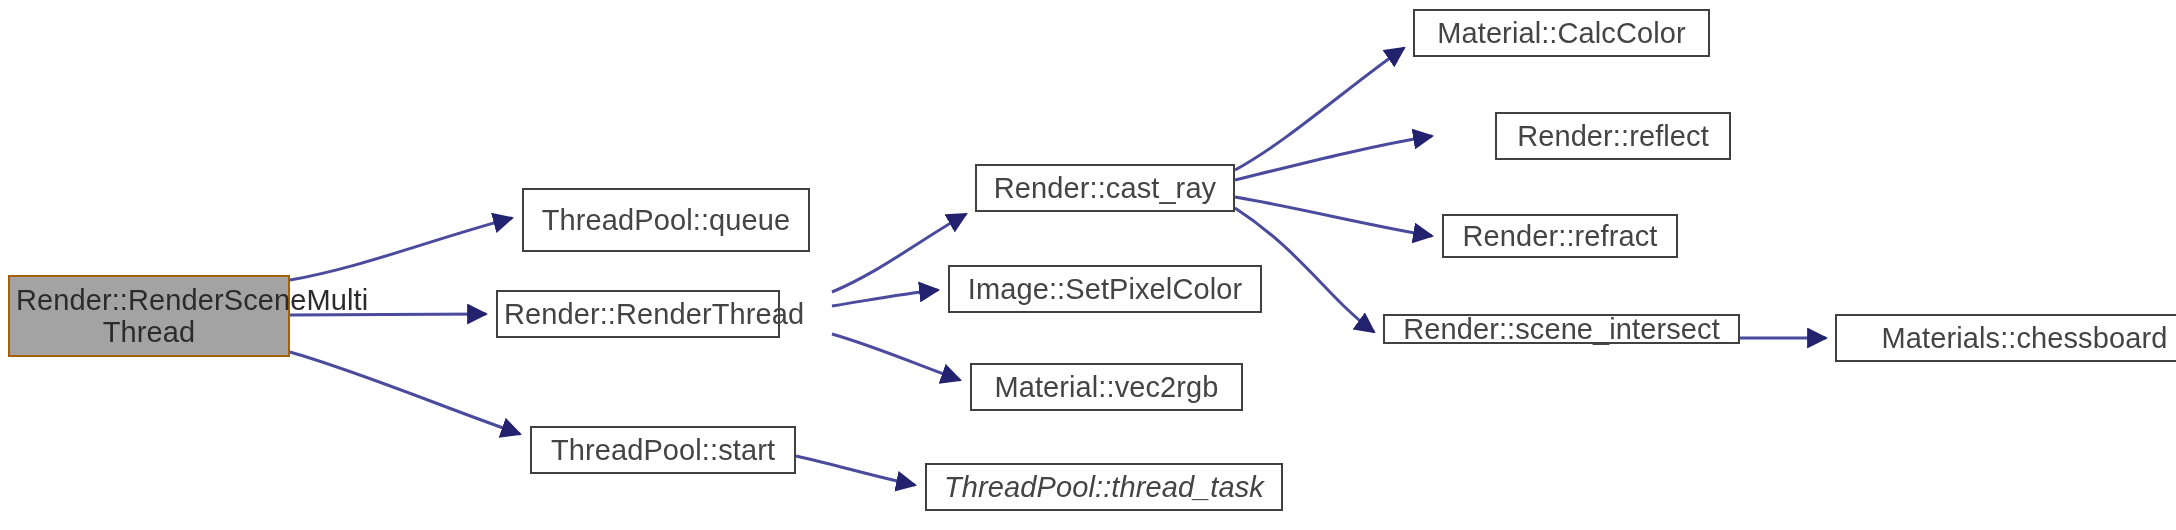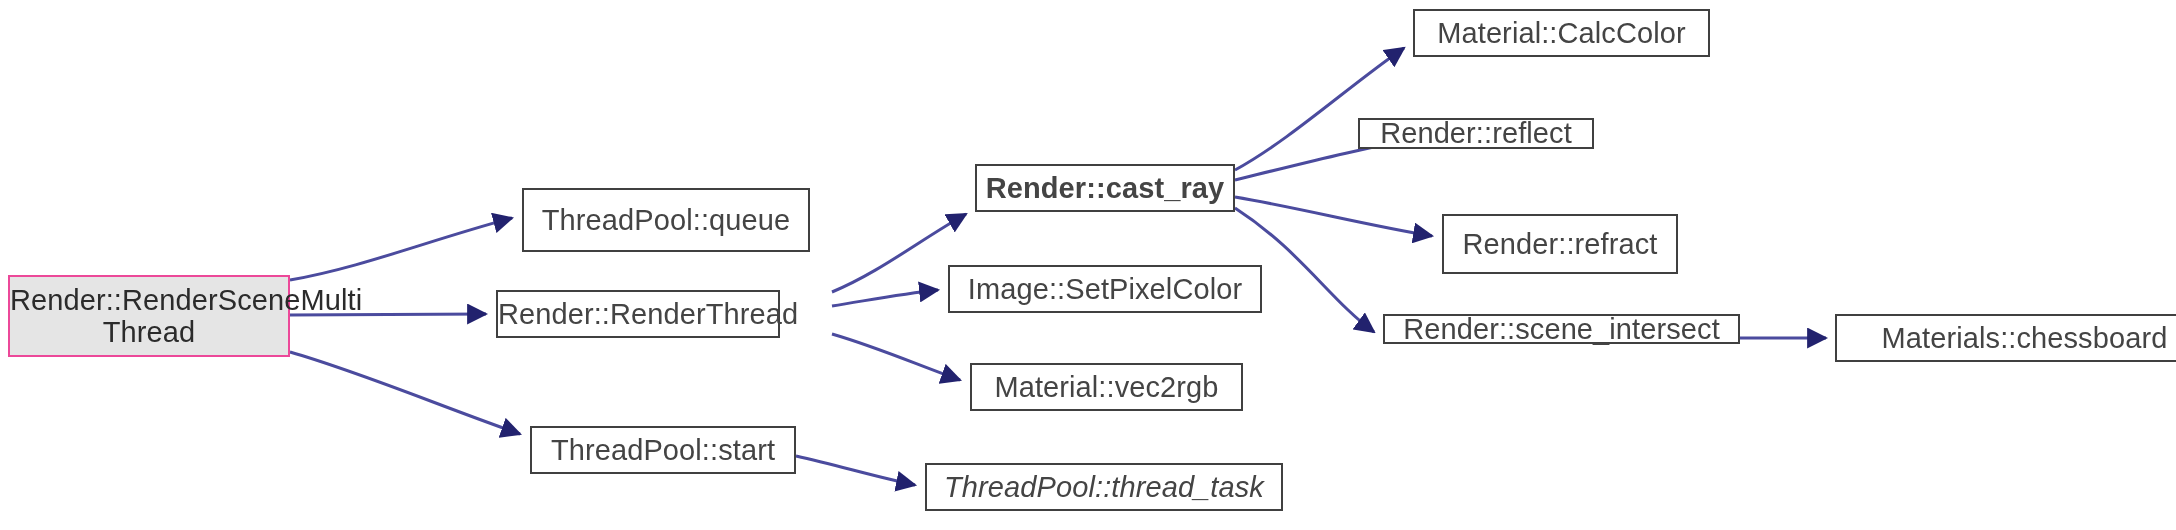--- a/index.html
+++ b/index.html
@@ -31,26 +31,26 @@
     align-items: center;
     justify-content: center;
     text-align: center;
     background: #ffffff;
     border: 2px solid #404040;
     color: #444444;
     font-size: 29px;
     line-height: 1.12;
     letter-spacing: 0.1px;
     white-space: pre-line;
-    padding: 0 0;
+    padding: 0 6px;
     z-index: 2;
   }
   .node.highlight {
-    background: #e5e5e5;
-    border: 2px solid #ec4899;
+    background: #a3a3a3;
+    border: 2px solid #a16207;
     color: #2b2b2b;
   }
   .node-label {
     display: block;
     width: 100%;
   }
 </style>
 </head>
 <body>
 
@@ -73,23 +73,23 @@
       <path d="M1235,197 C1300,208 1370,226 1432,236" fill="none" stroke="#4b4b9e" stroke-width="3" marker-end="url(#arrowhead)"></path>
       <path d="M1235,208 C1300,250 1330,300 1374,332" fill="none" stroke="#4b4b9e" stroke-width="3" marker-end="url(#arrowhead)"></path>
       <path d="M1740,338 C1770,338 1800,338 1826,338" fill="none" stroke="#4b4b9e" stroke-width="3" marker-end="url(#arrowhead)"></path>
     </svg>
   <div id="node-layer">
       <div class="node highlight" style="left: 8px; top: 275px; width: 282px; height: 82px;"><span class="node-label">Render::RenderSceneMulti
 Thread</span></div>
       <div class="node" style="left: 522px; top: 188px; width: 288px; height: 64px;"><span class="node-label">ThreadPool::queue</span></div>
       <div class="node" style="left: 496px; top: 290px; width: 284px; height: 48px;"><span class="node-label">Render::RenderThread</span></div>
       <div class="node" style="left: 530px; top: 426px; width: 266px; height: 48px;"><span class="node-label">ThreadPool::start</span></div>
-      <div class="node" style="left: 975px; top: 164px; width: 260px; height: 48px; font-weight: bold;"><span class="node-label">Render::cast_ray</span></div>
+      <div class="node" style="left: 975px; top: 164px; width: 260px; height: 48px;"><span class="node-label">Render::cast_ray</span></div>
       <div class="node" style="left: 948px; top: 265px; width: 314px; height: 48px;"><span class="node-label">Image::SetPixelColor</span></div>
       <div class="node" style="left: 970px; top: 363px; width: 273px; height: 48px;"><span class="node-label">Material::vec2rgb</span></div>
       <div class="node" style="left: 925px; top: 463px; width: 358px; height: 48px; font-style: italic;"><span class="node-label">ThreadPool::thread_task</span></div>
       <div class="node" style="left: 1413px; top: 9px; width: 297px; height: 48px;"><span class="node-label">Material::CalcColor</span></div>
-      <div class="node" style="left: 1358px; top: 112px; width: 236px; height: 31px; margin-top: 6px;"><span class="node-label">Render::reflect</span></div>
-      <div class="node" style="left: 1442px; top: 214px; width: 236px; height: 60px;"><span class="node-label">Render::refract</span></div>
+      <div class="node" style="left: 1495px; top: 112px; width: 236px; height: 48px;"><span class="node-label">Render::reflect</span></div>
+      <div class="node" style="left: 1442px; top: 214px; width: 236px; height: 44px;"><span class="node-label">Render::refract</span></div>
       <div class="node" style="left: 1383px; top: 314px; width: 357px; height: 30px;"><span class="node-label">Render::scene_intersect</span></div>
       <div class="node" style="left: 1835px; top: 314px; width: 379px; height: 48px;"><span class="node-label">Materials::chessboard</span></div>
     </div>
 </div>
 
 </body></html>

